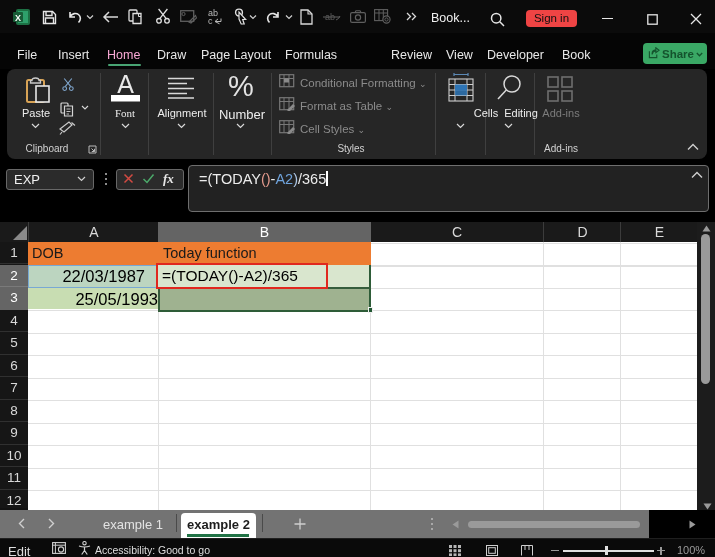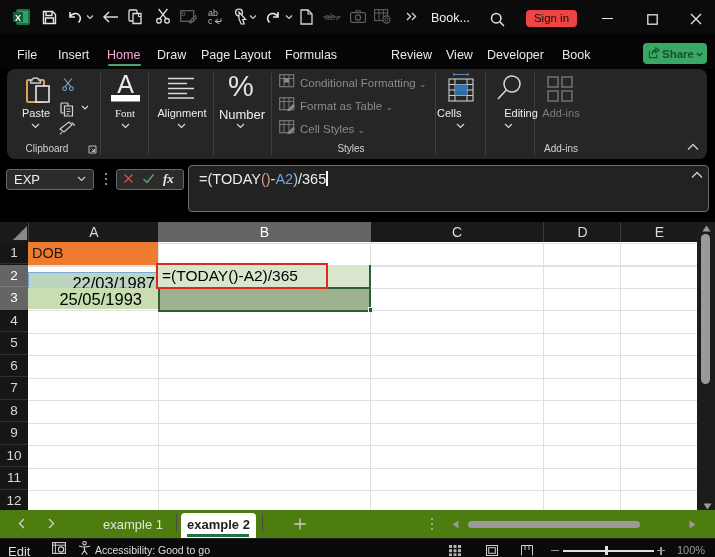--- a/index.html
+++ b/index.html
@@ -236,21 +236,21 @@
   <div class="abs" style="left:293px;top:54px;color:#8b8b8b;font-size:11.5px;">Cell Styles <span style="font-size:9px;">⌄</span></div>
   <div class="abs" style="left:314px;top:74px;width:60px;text-align:center;font-size:10px;color:#d2d2d2;">Styles</div>
 
   <svg class="abs" style="left:438px;top:4px;" width="32" height="30" viewBox="0 0 32 30">
     <path d="M9 1.5 H23 M9 0 V3 M23 0 V3" stroke="#5b88b4" stroke-width="1.2"></path>
     <rect x="4" y="6" width="24" height="22" fill="none" stroke="#cfcfcf" stroke-width="1.1"></rect>
     <path d="M4 11.5 H28 M4 17 H28 M4 22.5 H28 M10 6 V28 M22 6 V28" stroke="#cfcfcf" stroke-width="1"></path>
     <rect x="10" y="11.5" width="12" height="5.5" fill="#2e75b6"></rect>
     <rect x="10" y="17" width="12" height="5.5" fill="#2e75b6" opacity="0.85"></rect>
   </svg>
-  <div class="abs" style="left:430px;top:38px;width:48px;text-align:left;font-size:11px;">Cells</div>
+  <div class="abs" style="left:430px;top:38px;width:48px;text-align:center;font-size:11px;padding-left:25px;">Cells</div>
   <svg class="abs" style="left:449px;top:54px;" width="9" height="6" viewBox="0 0 9 6">
       <path d="M1 1 L4.5 4.5 L8 1" fill="none" stroke="#d9d9d9" stroke-width="1.2"></path>
     </svg>
 
   <svg class="abs" style="left:489px;top:5px;" width="28" height="28" viewBox="0 0 28 28">
     <circle cx="16" cy="10" r="8" fill="none" stroke="#d9d9d9" stroke-width="1.5"></circle>
     <path d="M10.3 16 L2 25" stroke="#d9d9d9" stroke-width="1.5"></path>
   </svg>
   <div class="abs" style="left:478px;top:38px;width:48px;text-align:center;font-size:11px;padding-left:12px;">Editing</div>
   <svg class="abs" style="left:497px;top:54px;" width="9" height="6" viewBox="0 0 9 6">
@@ -328,22 +328,23 @@
   <div class="abs" style="left:0;top:110px;width:28px;height:22.5px;color:#d9d9d9;font-size:13.5px;text-align:center;line-height:22px;border-bottom:1px solid #303030;box-sizing:border-box;">5</div>
   <div class="abs" style="left:0;top:132.5px;width:28px;height:22.5px;color:#d9d9d9;font-size:13.5px;text-align:center;line-height:22px;border-bottom:1px solid #303030;box-sizing:border-box;">6</div>
   <div class="abs" style="left:0;top:155px;width:28px;height:22.5px;color:#d9d9d9;font-size:13.5px;text-align:center;line-height:22px;border-bottom:1px solid #303030;box-sizing:border-box;">7</div>
   <div class="abs" style="left:0;top:177.5px;width:28px;height:22.5px;color:#d9d9d9;font-size:13.5px;text-align:center;line-height:22px;border-bottom:1px solid #303030;box-sizing:border-box;">8</div>
   <div class="abs" style="left:0;top:200px;width:28px;height:22.5px;color:#d9d9d9;font-size:13.5px;text-align:center;line-height:22px;border-bottom:1px solid #303030;box-sizing:border-box;">9</div>
   <div class="abs" style="left:0;top:222.5px;width:28px;height:22.5px;color:#d9d9d9;font-size:13.5px;text-align:center;line-height:22px;border-bottom:1px solid #303030;box-sizing:border-box;">10</div>
   <div class="abs" style="left:0;top:245px;width:28px;height:22.5px;color:#d9d9d9;font-size:13.5px;text-align:center;line-height:22px;border-bottom:1px solid #303030;box-sizing:border-box;">11</div>
   <div class="abs" style="left:0;top:267.5px;width:28px;height:22.5px;color:#d9d9d9;font-size:13.5px;text-align:center;line-height:22px;">12</div>
 
   <div class="abs" style="left:28px;top:20px;width:130px;height:22.5px;background:#ed7c31;color:#1a1a1a;font-size:14.5px;line-height:22px;padding-left:4px;box-sizing:border-box;">DOB</div>
-  <div class="abs" style="left:28px;top:42.5px;width:130px;height:23px;background:#bcd5c0;border:1.5px solid #78a8d4;color:#000;font-size:16.5px;line-height:21px;text-align:right;padding-right:2px;box-sizing:border-box;margin-top:7px;">22/03/1987</div>
-  <div class="abs" style="left:28px;top:65.5px;width:130px;height:21.8px;background:#c8ddb2;color:#000;font-size:16.5px;line-height:22px;text-align:right;padding-right:16px;box-sizing:border-box;">25/05/1993</div>
+  <div class="abs" style="left:158px;top:20px;width:213px;height:22.5px;background:#ed7c31;color:#1a1a1a;font-size:14.5px;line-height:22px;padding-left:5px;box-sizing:border-box;">Today function</div>
+  <div class="abs" style="left:28px;top:42.5px;width:130px;height:23px;background:#bcd5c0;border:1.5px solid #78a8d4;color:#000;font-size:16.5px;line-height:21px;text-align:right;padding-right:12px;box-sizing:border-box;">22/03/1987</div>
+  <div class="abs" style="left:28px;top:65.5px;width:130px;height:21.8px;background:#c8ddb2;color:#000;font-size:16.5px;line-height:22px;text-align:right;padding-right:0;box-sizing:border-box;">25/05/1993</div>
   <div class="abs" style="left:158px;top:42.5px;width:213px;height:22.5px;background:#d9e6ce;"></div>
   <div class="abs" style="left:158px;top:65px;width:213px;height:22.5px;background:#9fb290;"></div>
 
   <div class="abs" style="left:369.3px;top:42.5px;width:2px;height:47px;background:#2e5c38;"></div>
   <div class="abs" style="left:158px;top:64.8px;width:213px;height:1.8px;background:#355d3c;"></div>
   <div class="abs" style="left:158px;top:87.5px;width:213px;height:2px;background:#2e5c38;"></div>
   <div class="abs" style="left:158px;top:65px;width:1.5px;height:24.5px;background:#355d3c;"></div>
   <div class="abs" style="left:367.5px;top:85.2px;width:5.5px;height:5.5px;background:#215732;border:1px solid #f0f0f0;box-sizing:border-box;"></div>
 
   <div class="abs" style="left:156px;top:40.5px;width:172px;height:26px;border:2.5px solid #e0281e;box-sizing:border-box;"></div>
@@ -352,21 +353,21 @@
   <div class="abs" style="left:697px;top:0;width:18px;height:288px;background:#1c1c1c;"></div>
   <svg class="abs" style="left:702px;top:3px;" width="9" height="7" viewBox="0 0 9 7">
       <path d="M4.5 0.5 L8.5 6.5 H0.5 z" fill="#9a9a9a"></path>
     </svg>
   <div class="abs" style="left:701px;top:12px;width:9px;height:150px;background:#9a9a9a;border-radius:5px;"></div>
   <svg class="abs" style="left:703px;top:281px;" width="9" height="7" viewBox="0 0 9 7">
       <path d="M4.5 6.5 L8.5 0.5 H0.5 z" fill="#9a9a9a"></path>
     </svg>
 </div>
 
-<div id="tabbar" class="abs" style="left:0;top:510px;width:715px;height:28px;background:#4d7c0f;">
+<div id="tabbar" class="abs" style="left:0;top:510px;width:649px;height:28px;background:#737373;">
   <svg class="abs" style="left:18px;top:8px;" width="7" height="11" viewBox="0 0 7 11">
       <path d="M6 1 L1.5 5.5 L6 10" fill="none" stroke="#cfcfcf" stroke-width="1.4"></path>
     </svg>
   <svg class="abs" style="left:48px;top:8px;" width="7" height="11" viewBox="0 0 7 11">
       <path d="M1 1 L5.5 5.5 L1 10" fill="none" stroke="#cfcfcf" stroke-width="1.4"></path>
     </svg>
   <div class="abs" style="left:103px;top:7px;font-size:13px;color:#e3e3e3;">example 1</div>
   <div class="abs" style="left:176px;top:4px;width:1px;height:18px;background:#4a4a4a;"></div>
 
   <div class="abs" style="left:181px;top:3px;width:75px;height:25px;background:#ffffff;border-radius:4px 4px 0 0;"></div>

